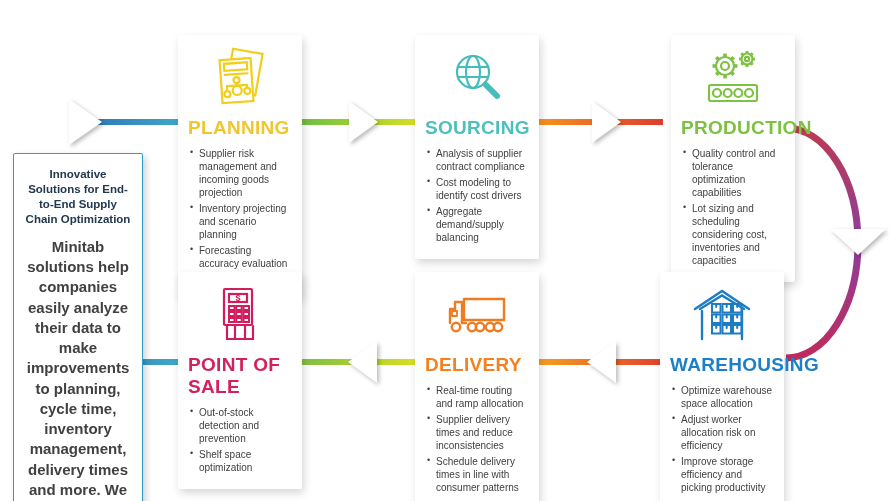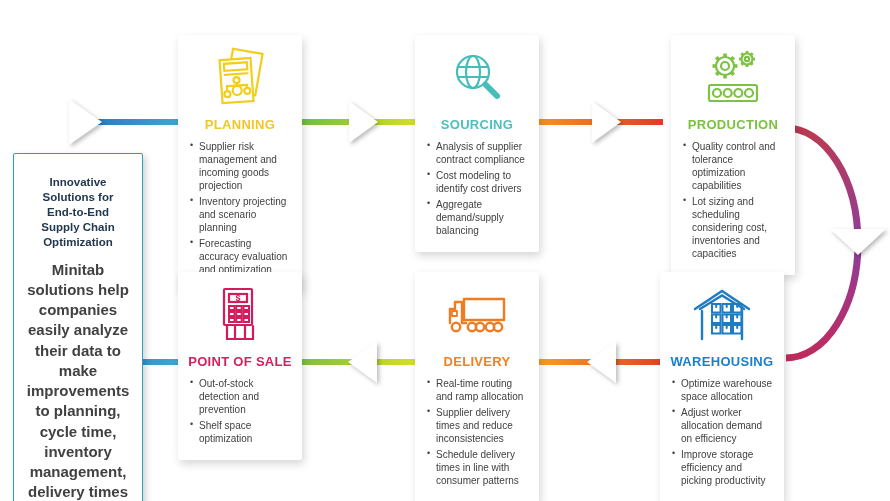--- a/index.html
+++ b/index.html
@@ -7,29 +7,29 @@
     position:relative;width:890px;height:501px;background:#fff;overflow:hidden;
     font-family:"Liberation Sans", sans-serif;
   }
   
   .intro{
     position:absolute;left:13px;top:153px;width:130px;min-height:190px;box-sizing:border-box;
     background:#fff;border:1px solid #2E9BC6;border-radius:2px;
     box-shadow:3px 3px 7px rgba(0,0,0,.18);
     padding:13px 8px;text-align:center;z-index:4;
   }
-  .intro-title{font-size:11.5px;font-weight:bold;color:#22384F;line-height:1.3;margin:8px;}
+  .intro-title{font-size:11.5px;font-weight:bold;color:#22384F;line-height:1.3;margin:0;}
   .intro-body{font-size:15px;font-weight:600;color:#414042;line-height:1.35;margin:10px 0 12px 0;}
   
   .card{
     position:absolute;width:124px;box-sizing:border-box;background:#fff;border-radius:2px;
     box-shadow:2px 4px 9px rgba(0,0,0,.16);padding:10px 10px 12px 10px;z-index:2;
   }
   .icon-wrap{height:66px;display:flex;align-items:center;justify-content:center;}
-  .card-title{text-align:center;font-size:13px;font-weight:bold;letter-spacing:.3px;margin:6px 0 8px 0;}
+  .card-title{font-size:19px;font-weight:bold;letter-spacing:.3px;margin:6px 0 8px 0;}
   .card ul{list-style:none;margin:0;padding:0 0 0 11px;}
   .card li{position:relative;font-size:10px;color:#414042;line-height:1.3;margin-bottom:3px;}
   .card li::before{content:"\2022";position:absolute;left:-9px;top:0;font-size:9px;color:#414042;}
   .card-planning   {left:178px;top:35px; min-height:205px;}
   .card-sourcing   {left:415px;top:35px; min-height:183px;}
   .card-production {left:671px;top:35px; min-height:213px;}
   .card-warehousing{left:660px;top:272px;min-height:178px;}
   .card-delivery   {left:415px;top:272px;min-height:190px;}
   .card-pos        {left:178px;top:272px;min-height:186px;}
   .card-planning   .card-title{color:#F0C62B}.card-planning   .icon-wrap{color:#F2CE1B}
@@ -209,21 +209,21 @@
             <line x1="46.2" y1="28.5" x2="46.2" y2="31.5"></line>
           <line x1="25.2" y1="39" x2="25.2" y2="42"></line>
             <line x1="35.7" y1="39" x2="35.7" y2="42"></line>
             <line x1="46.2" y1="39" x2="46.2" y2="42"></line>
         </g>
       </svg>
     </div>
     <div class="card-title">WAREHOUSING</div>
     <ul>
       <li>Optimize warehouse space allocation</li>
-      <li>Adjust worker allocation demand on efficiency</li>
+      <li>Adjust worker allocation risk on efficiency</li>
       <li>Improve storage efficiency and picking productivity</li>
     </ul>
   </div>
 
   <div class="card card-delivery">
     <div class="icon-wrap">
       <svg width="62" height="44" viewBox="0 0 62 44" fill="none" stroke="currentColor" stroke-width="2.4" stroke-linecap="round" stroke-linejoin="round">
         <rect x="18" y="6" width="40" height="21"></rect>
         <path d="M4,30 V16 H9 V9 H16 V30"></path>
         <rect x="6" y="18" width="5" height="5" stroke-width="1.8"></rect>

